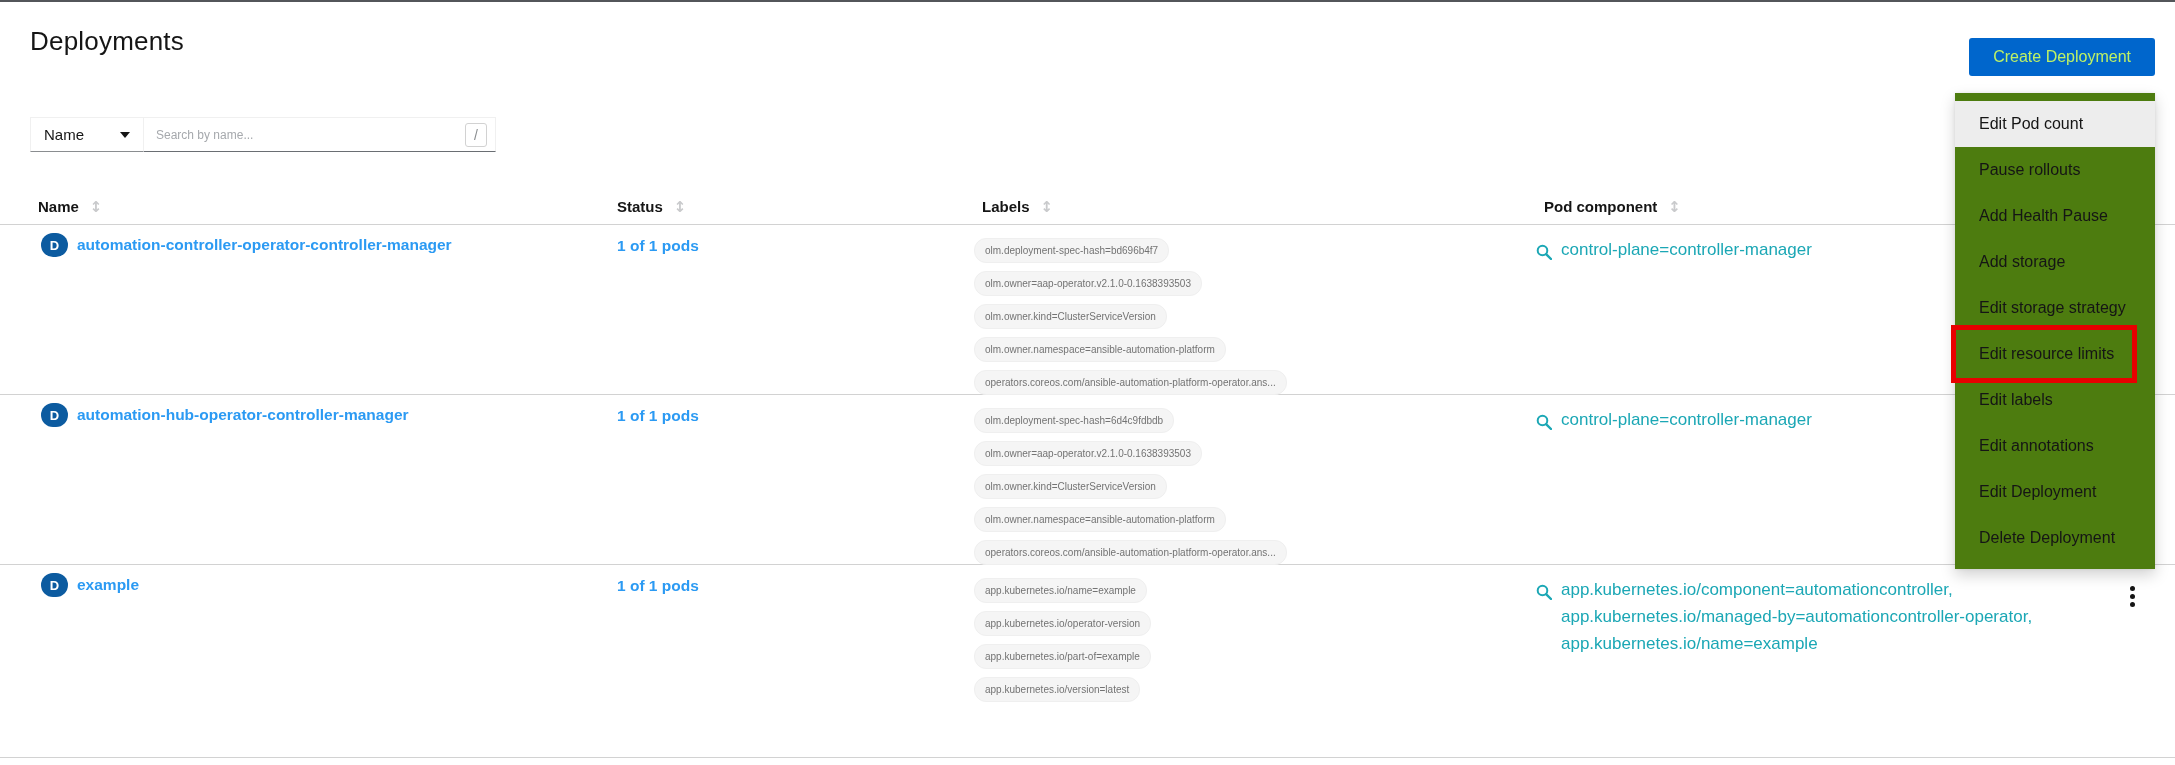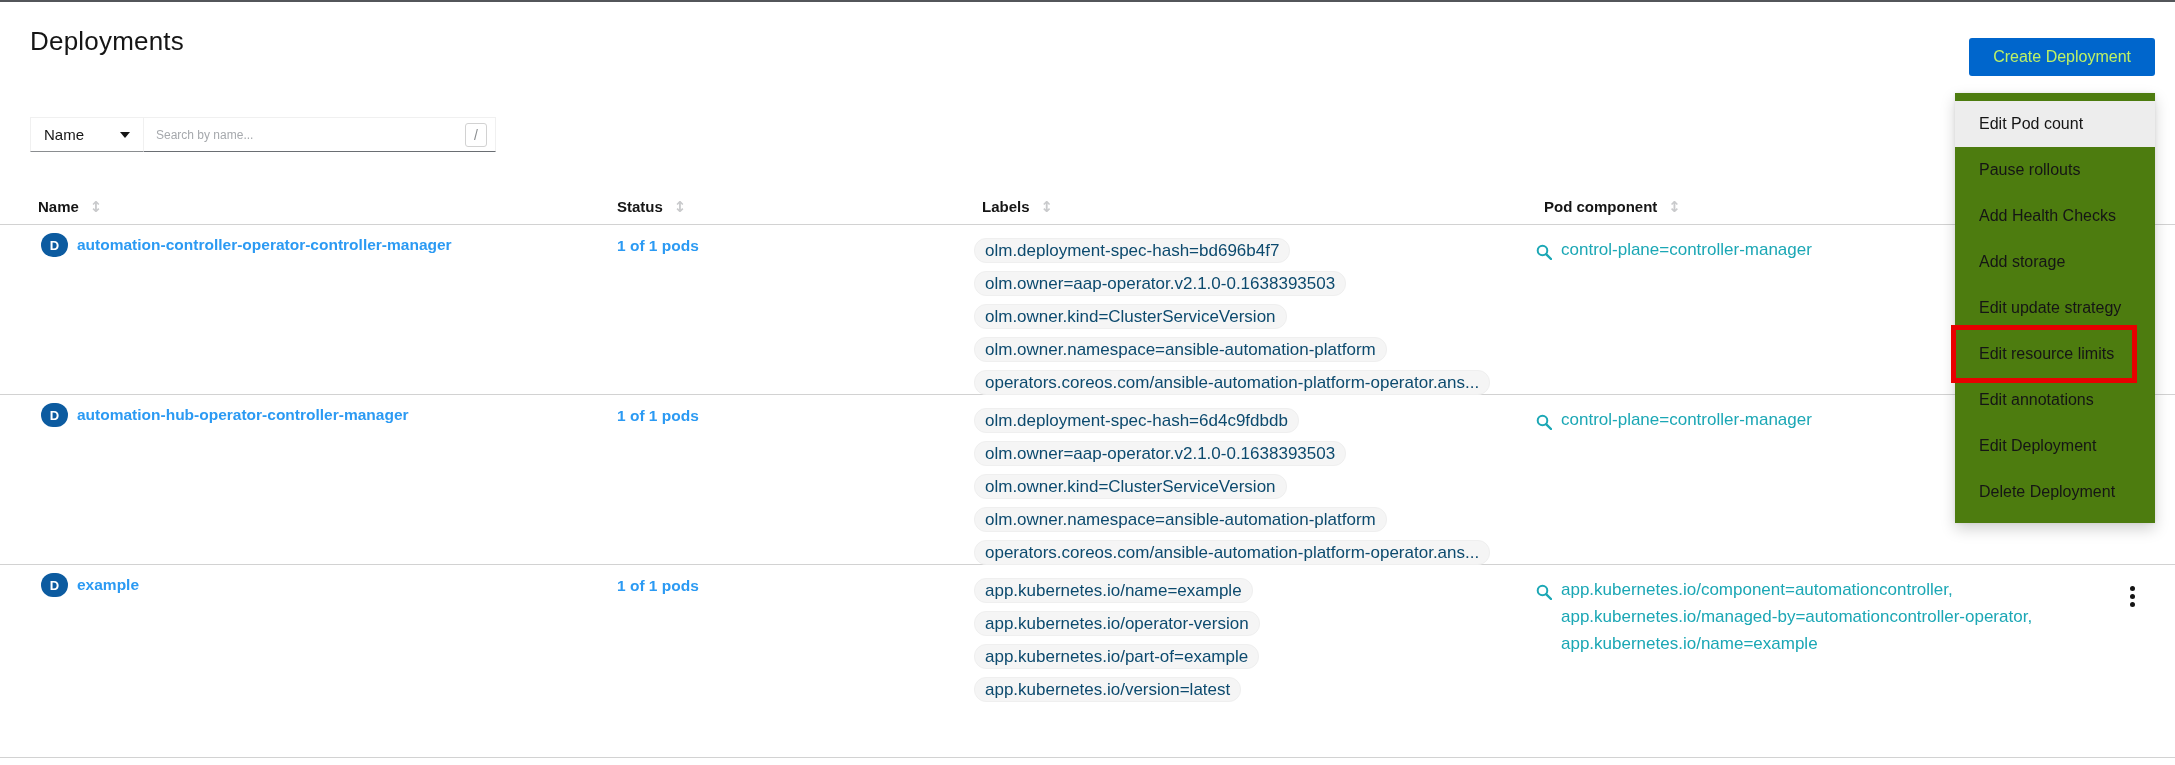--- a/index.html
+++ b/index.html
@@ -49,21 +49,21 @@
   .td { padding-top:12px; padding-left:8px; font-size:15.5px; }
   .td-name { display:flex; align-items:center; gap:9px; padding-left:11px; padding-top:8px; }
   .res-badge {
     min-width:27px; height:24px; border-radius:12px; background:#0c5ba0; color:#fff;
     font-size:13px; font-weight:bold; display:flex; align-items:center; justify-content:center;
   }
   .link { color:#2b9af3; text-decoration:none; cursor:pointer;font-weight:bold; }
   .td-labels { padding-top:13px; padding-left:0; }
   .chip {
     display:table; background:#f5f5f5; border:1px solid #efefef; border-radius:12px;
-    padding:2px 10px; font-size:17px; color:#0c4a6e; margin-bottom:8px; line-height:19px;
+    padding:2px 10px; font-size:10px; color:#737373; margin-bottom:8px; line-height:19px;
     white-space:nowrap;
   }
   .td-podsel { padding-top:11px; padding-left:0; }
   .podsel-inner { padding-left:25px; position:relative; line-height:27px; font-size:17px; color:#1ba7b5; cursor:pointer; }
   .podsel-inner .mag { position:absolute; left:0; top:5px; }
   .td-kebab { padding-top:17px; padding-left:0; display:flex; justify-content:flex-end; padding-right:16px; }
   .kebab { display:flex; flex-direction:column; gap:3px; align-items:center; cursor:pointer; padding:4px; }
   .kebab i { width:5px; height:5px; border-radius:50%; background:#151515; }
   
   .menu {
@@ -221,21 +221,22 @@
           <i></i>
           <i></i>
         </span>
     </div>
   </div>
 </div>
 
 <div class="menu">
   <div class="menu-item hl">Edit Pod count</div>
   <div class="menu-item">Pause rollouts</div>
-  <div class="menu-item">Add Health Checks</div>
+  <div class="menu-item">Add Health Pause</div>
   <div class="menu-item">Add storage</div>
-  <div class="menu-item">Edit update strategy</div>
+  <div class="menu-item">Edit storage strategy</div>
   <div class="menu-item">Edit resource limits</div>
+  <div class="menu-item">Edit labels</div>
   <div class="menu-item">Edit annotations</div>
   <div class="menu-item">Edit Deployment</div>
   <div class="menu-item">Delete Deployment</div>
   <div class="red-box"></div>
 </div>
 
 </body></html>

